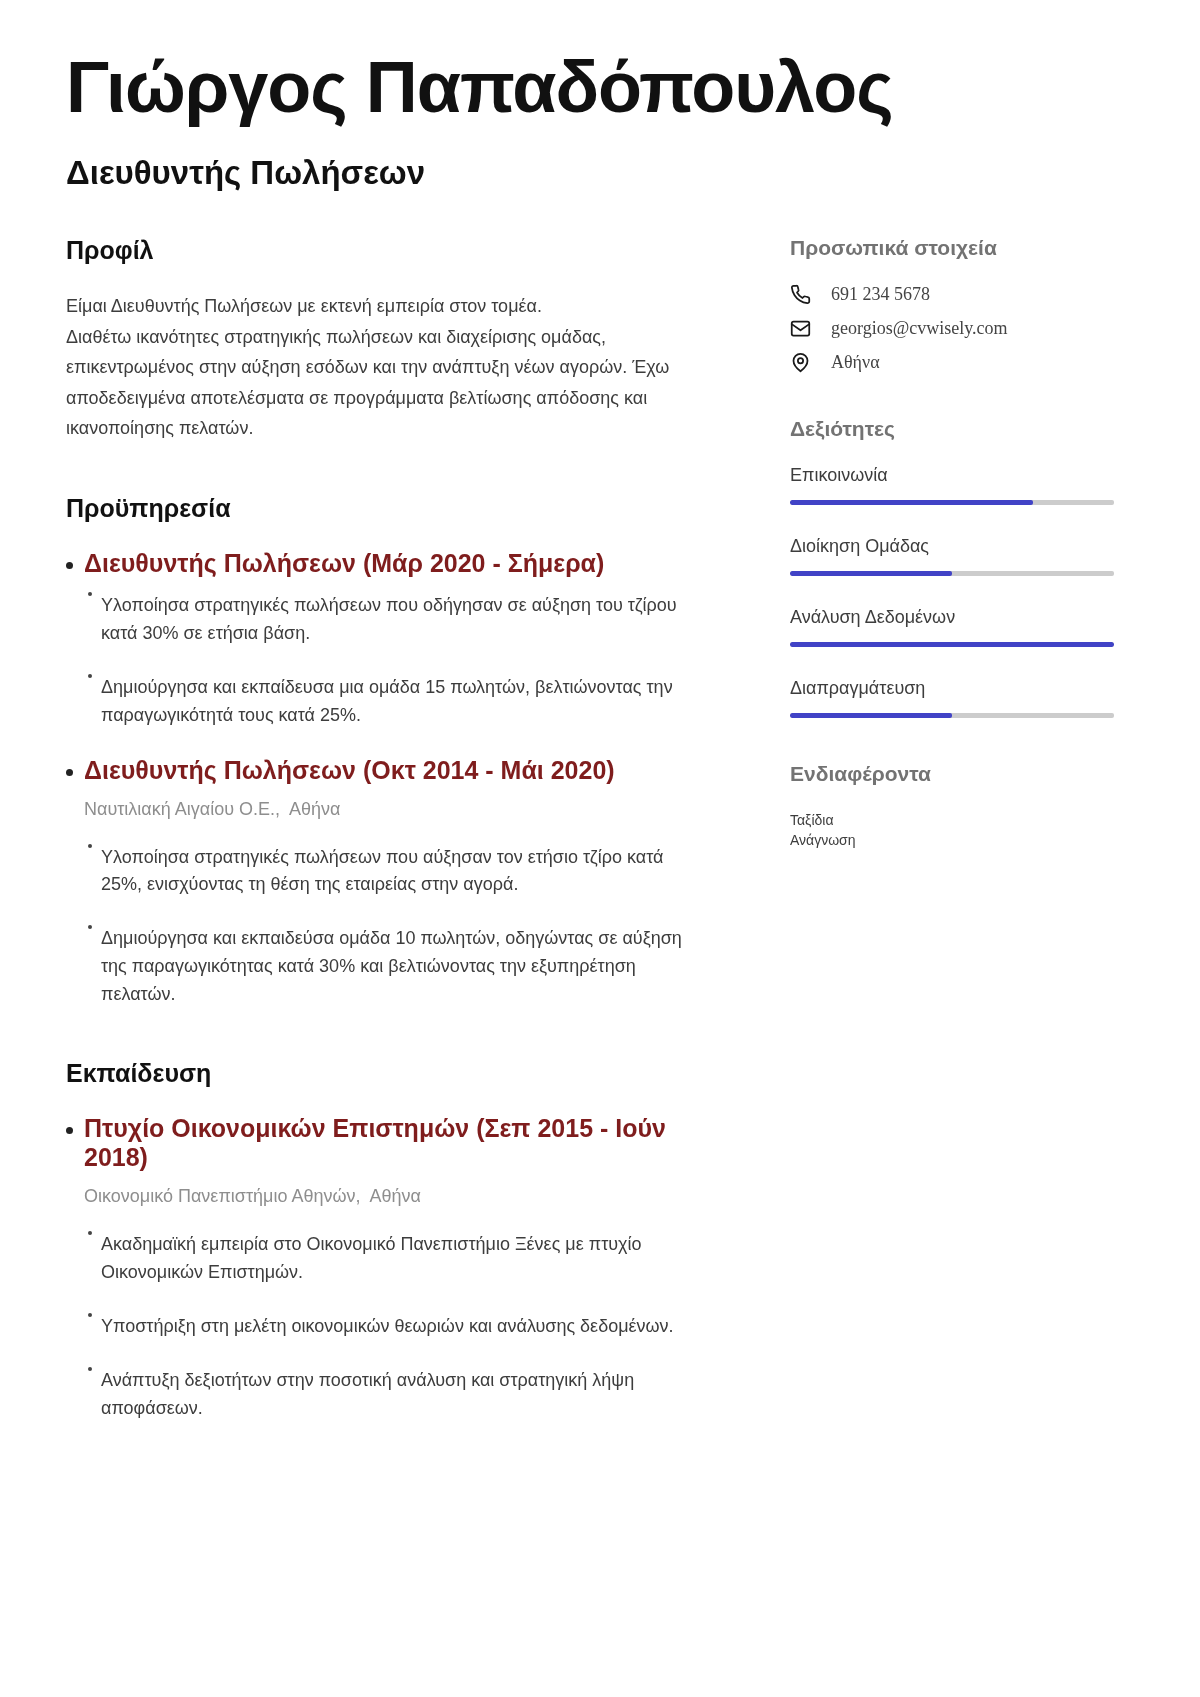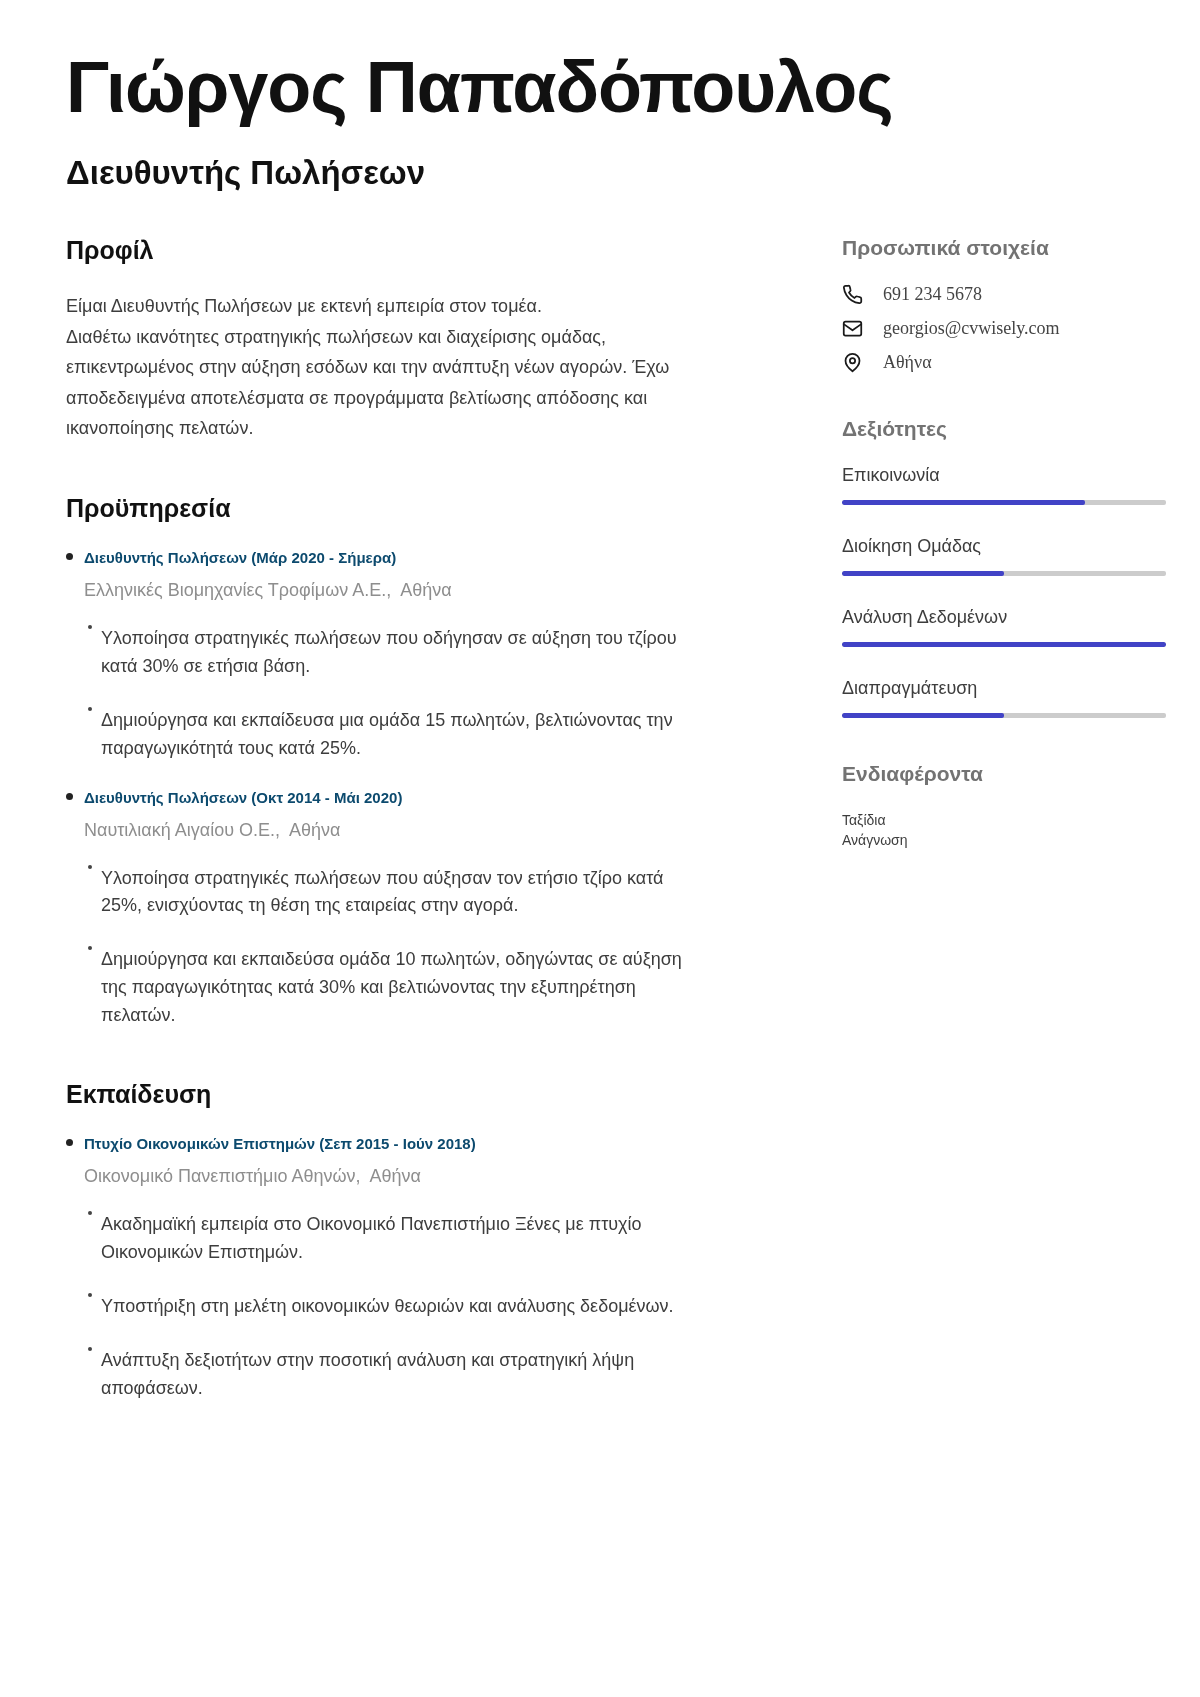--- a/index.html
+++ b/index.html
@@ -3,21 +3,21 @@
 <meta charset="utf-8">
 <style>
   * { margin: 0; padding: 0; box-sizing: border-box; }
   html, body { background: #ffffff; }
   body {
     width: 1200px; height: 1697px;
     font-family: "Liberation Sans", "DejaVu Sans", sans-serif;
     color: #1a1a1a;
     overflow: hidden;
   }
-  .page { padding: 46px 34px 0 66px; }
+  .page { padding: 46px 86px 0 66px; }
 
   
   .name {
     font-size: 72px; font-weight: 800; letter-spacing: -1px;
     color: #111; margin-bottom: 26px;
   }
   .job-title {
     font-size: 33px; font-weight: 600; color: #111;
     margin-bottom: 44px;
   }
@@ -33,21 +33,21 @@
     font-size: 25px; font-weight: 700; color: #111; margin-bottom: 26px;
   }
   .profile-text { font-size: 18px; color: #3d3d3d; line-height: 1.7; }
 
   .entry { margin-bottom: 14px; }
   .entry-title-row { display: flex; align-items: baseline; margin-bottom: 14px; }
   .dot-big {
     width: 7px; height: 7px; border-radius: 50%; background: #222;
     flex: 0 0 auto; margin-right: 11px; position: relative; top: -3px;
   }
-  .entry-title { font-size: 15px; font-weight: 700; color: #0c4a6e; }
+  .entry-title { font-size: 25px; font-weight: 700; color: #7f1d1d; }
   .entry-sub {
     margin-left: 18px; font-size: 18px; color: #8e8e8e; margin-bottom: 24px;
   }
   .entry-sub .loc { margin-left: 9px; }
   .detail {
     display: flex; align-items: flex-start; margin-left: 22px; margin-bottom: 26px;
   }
   .dot-small {
     width: 4px; height: 4px; border-radius: 50%; background: #444;
     flex: 0 0 auto; margin-right: 9px;
@@ -92,23 +92,20 @@
         <span>Διαθέτω ικανότητες στρατηγικής πωλήσεων και διαχείρισης ομάδας, επικεντρωμένος στην αύξηση εσόδων και την ανάπτυξη νέων αγορών. Έχω αποδεδειγμένα αποτελέσματα σε προγράμματα βελτίωσης απόδοσης και ικανοποίησης πελατών.</span></p>
       </section>
 
       <section class="block">
         <div class="h2">Προϋπηρεσία</div>
 
         <div class="entry">
           <div class="entry-title-row">
             <span class="dot-big"></span>
             <span class="entry-title">Διευθυντής Πωλήσεων (Μάρ 2020 - Σήμερα)</span>
-          </div>
-          <div class="entry-sub">
-            <span>Ελληνικές Βιομηχανίες Τροφίμων Α.Ε.,</span><span class="loc">Αθήνα</span>
           </div>
           <div class="detail">
             <span class="dot-small"></span>
             <p>Υλοποίησα στρατηγικές πωλήσεων που οδήγησαν σε αύξηση του τζίρου κατά 30% σε ετήσια βάση.</p>
           </div>
           <div class="detail">
             <span class="dot-small"></span>
             <p>Δημιούργησα και εκπαίδευσα μια ομάδα 15 πωλητών, βελτιώνοντας την παραγωγικότητά τους κατά 25%.</p>
           </div>
         </div>

